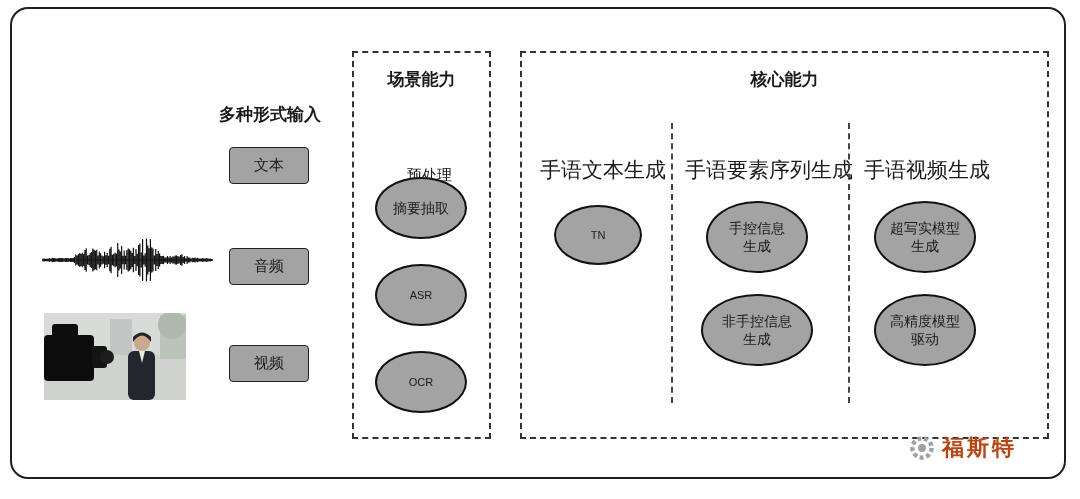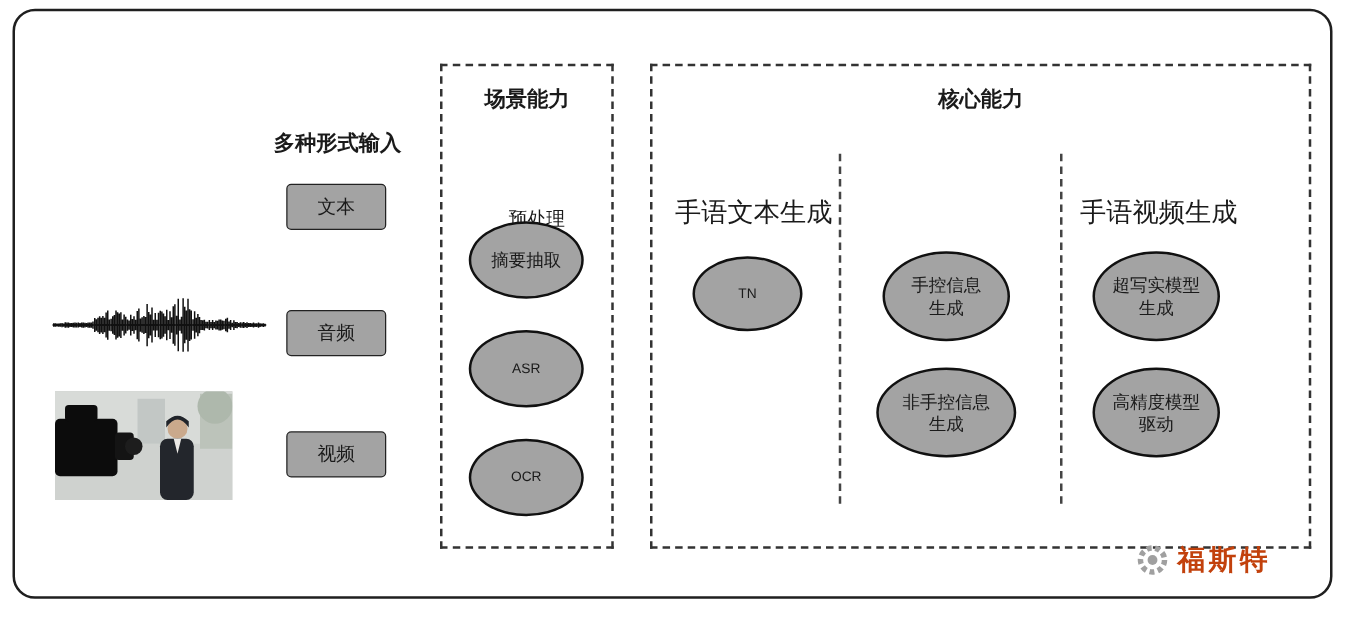--- a/index.html
+++ b/index.html
@@ -101,20 +101,21 @@
 
   <div class="node small" style="left:375px;top:264px;width:92px;height:62px;">ASR</div>
 
   <div class="node small" style="left:375px;top:351px;width:92px;height:62px;">OCR</div>
 
   <div class="dashed-panel" style="left:520px;top:51px;width:529px;height:388px;"></div>
 
   <div class="panel-title" style="left:520px;top:68px;width:529px;">核心能力</div>
 
   <div class="col-heading" style="left:540px;top:156px;width:120px;">手语文本生成</div>
+  <div class="col-heading" style="left:685px;top:156px;width:150px;">手语要素序列生成</div>
   <div class="col-heading" style="left:864px;top:156px;width:126px;">手语视频生成</div>
 
   <div class="divider" style="left:671px;top:123px;height:280px;"></div>
   <div class="divider" style="left:848px;top:123px;height:280px;"></div>
 
   <div class="node small" style="left:554px;top:205px;width:88px;height:60px;">TN</div>
 
   <div class="node" style="left:706px;top:201px;width:102px;height:72px;">手控信息
 生成</div>
   <div class="node" style="left:701px;top:294px;width:112px;height:72px;">非手控信息

